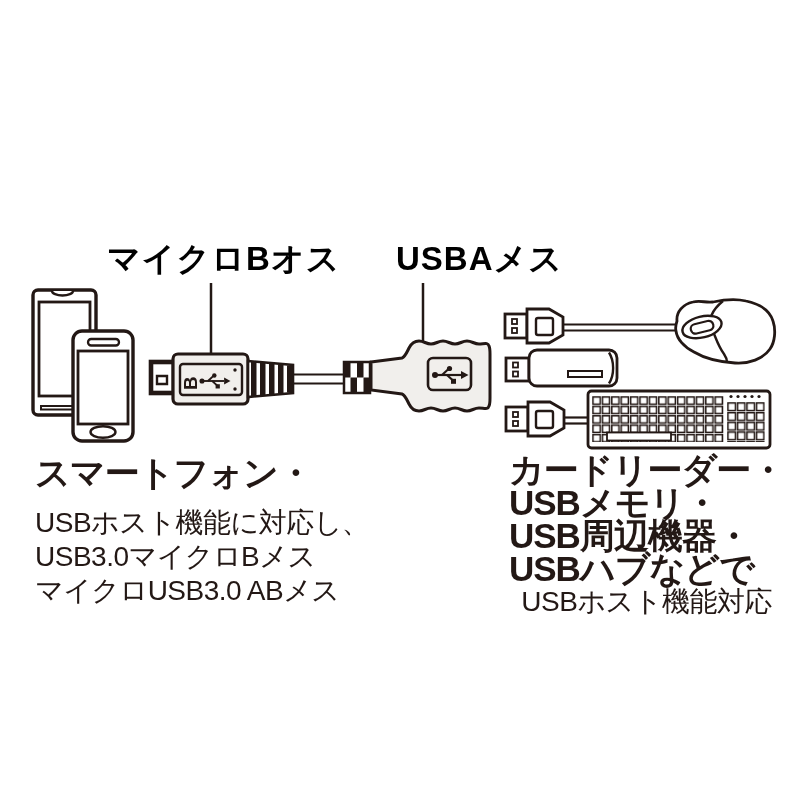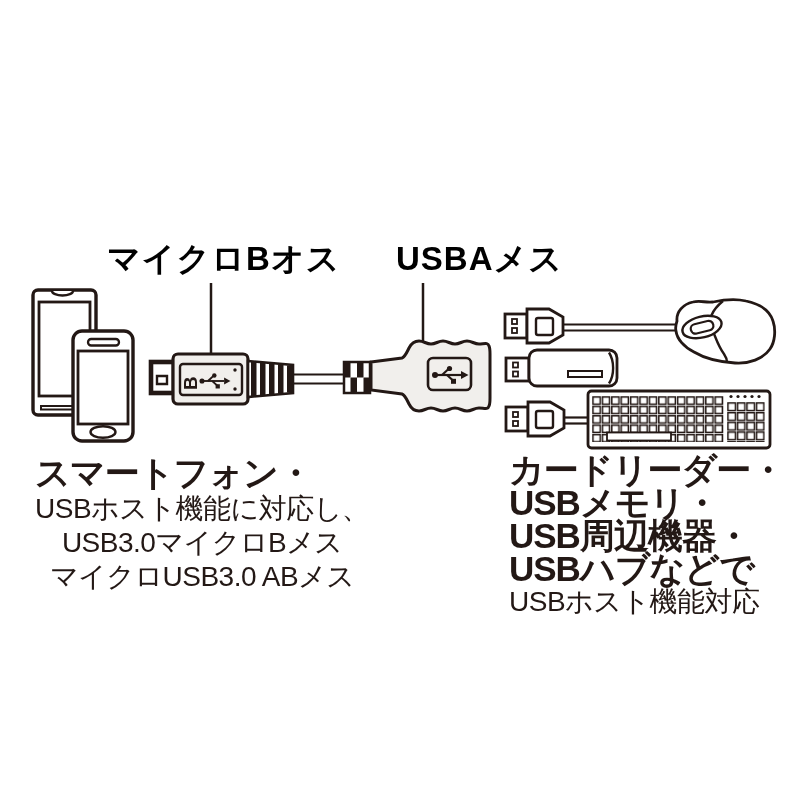--- a/index.html
+++ b/index.html
@@ -12,23 +12,23 @@
     position:absolute;font-size:33px;font-weight:600;letter-spacing:1px;
     white-space:nowrap;color:#000000;
   }
   #label-microb{left:107px;top:237px;}
   #label-usba{left:396px;top:237px;}
   .caption{position:absolute;white-space:nowrap;color:#231815;}
   #caption-left{left:35px;top:455px;}
   #caption-right{left:509px;top:453px;}
   .caption .title div{font-size:35px;font-weight:700;letter-spacing:-1px;line-height:35px;}
   .caption .body div{font-size:28px;font-weight:500;letter-spacing:-0.5px;line-height:34px;}
-  #caption-left .body{margin-top:2px;text-align:center;}
+  #caption-left .body{margin-top:16px;}
   #caption-right .title div{line-height:33px;}
-  #caption-right .body div{line-height:33px;}
+  #caption-right .body div{line-height:33px;text-align:center;}
   svg *{vector-effect:none;}
 </style>
 </head>
 <body>
 
 <svg class="art" width="800" height="460" viewBox="0 0 800 460">
   <defs>
     <g id="usb-trident">
       <circle cx="0" cy="0" r="3" fill="#231815"></circle>
       <path d="M0,0 H26" stroke="#231815" stroke-width="2.2" fill="none"></path>

